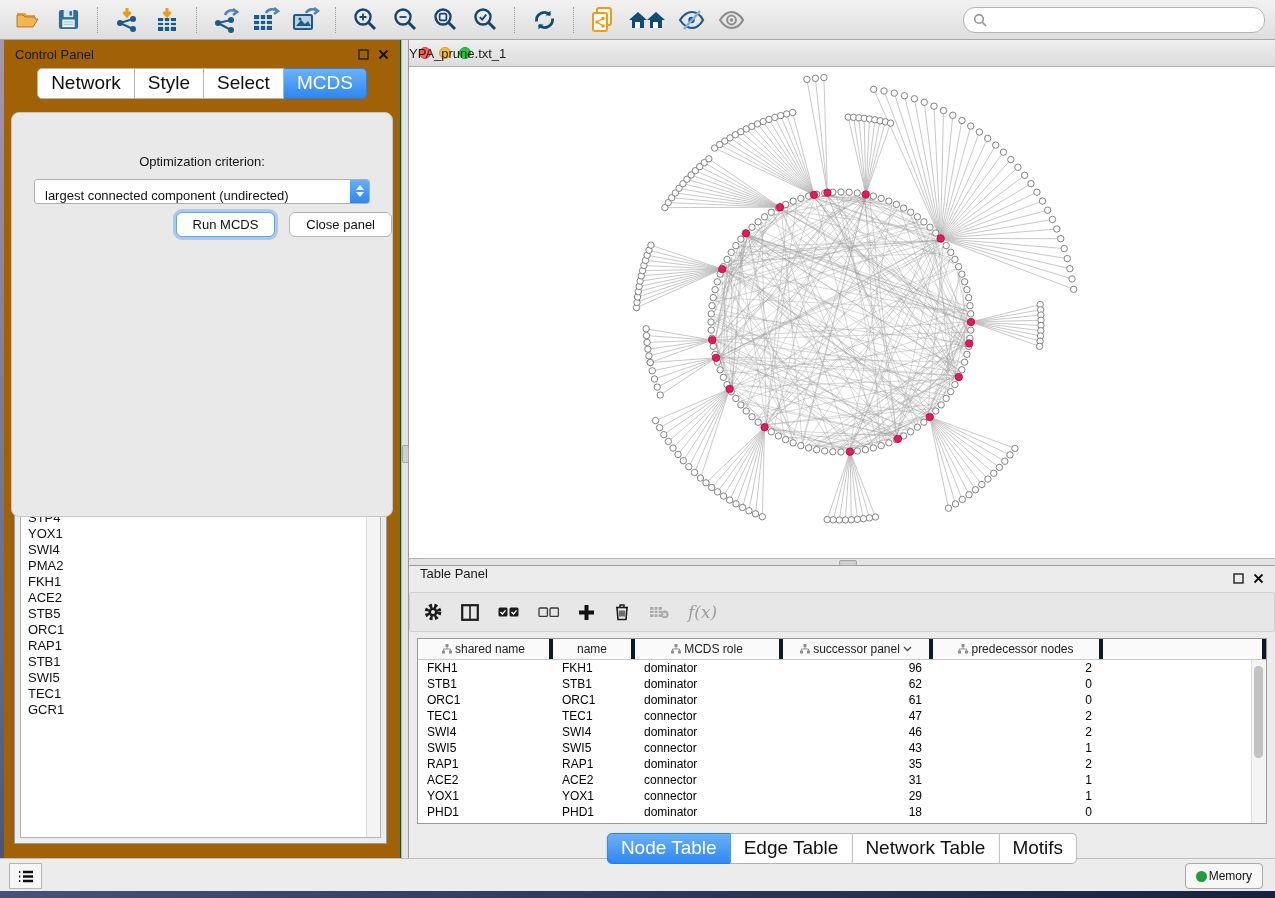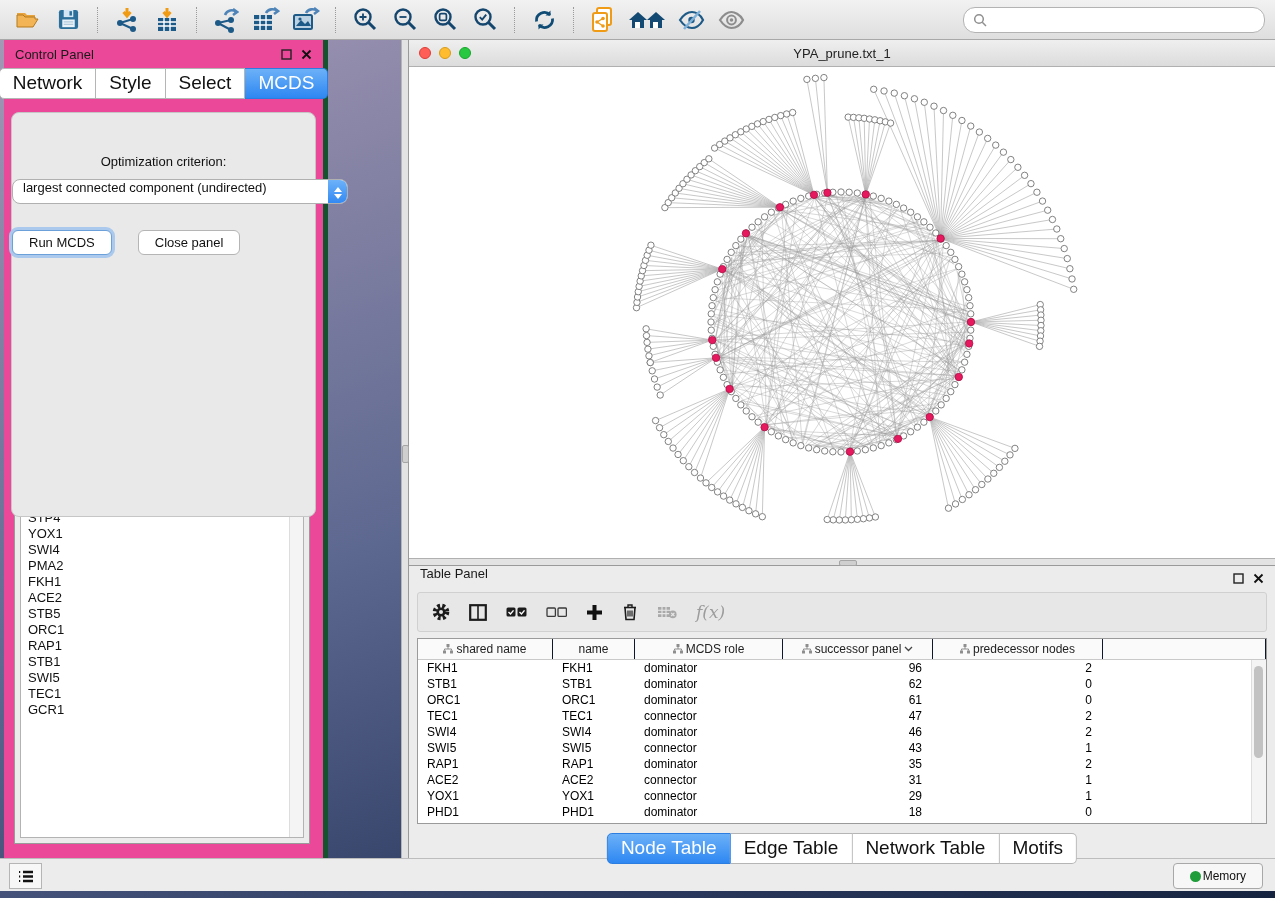--- a/index.html
+++ b/index.html
@@ -11,41 +11,41 @@
   
   .toolbar{position:absolute;top:0;left:0;width:1275px;height:40px;box-sizing:border-box;
     background:linear-gradient(#f2f2f2,#dedede);border-bottom:1px solid #a8a8a8;
     display:flex;align-items:center;padding:0 10px;gap:4px}
   .tbtn{width:36px;height:30px;display:flex;align-items:center;justify-content:center;flex:none}
   .tsep{width:0;height:26px;border-left:1px dotted #9a9a9a;margin:0 7px;flex:none}
   .searchbox{margin-left:auto;width:282px;height:24px;background:#fff;border:1px solid #b3b3b3;
     border-radius:12px;display:flex;align-items:center;padding:0 9px;gap:6px}
   .searchbox input{border:none;outline:none;flex:1;font-size:12px;background:transparent;font-family:inherit}
   
-  .control-panel{position:absolute;left:4px;top:40px;width:324px;height:818px;box-sizing:border-box;
-    background:#ec4899;border-right:5px solid #14532d}
+  .control-panel{position:absolute;left:4px;top:40px;width:397px;height:818px;box-sizing:border-box;
+    background:#a16207;border-right:1px solid #14532d}
   .cp-header{height:28px;display:flex;align-items:center;padding:0 11px;font-size:13px;color:#1a1a1a}
   .win-icons{margin-left:auto;display:flex;gap:9px;align-items:center}
   .seg-tabs{display:flex;justify-content:center;position:relative;z-index:2}
   .seg-tabs .tab{background:#fff;border:1px solid #b5b5b5;border-left:none;padding:3px 13px 4px;
     font-size:19px;color:#111;white-space:nowrap}
   .seg-tabs .tab:first-child{border-left:1px solid #b5b5b5;border-radius:5px 0 0 5px}
   .seg-tabs .tab:last-child{border-radius:0 5px 5px 0}
   .seg-tabs .tab.active{background:linear-gradient(#6cb1f8,#2e87f2);border-color:#2b7de0;color:#fff}
   .cp-content{position:absolute;left:7px;right:7px;top:84px;height:376px;background:#e9e9e9;
     border:1px solid #c6c6c6;border-radius:8px;margin-top:-12px;padding-top:27px;z-index:1}
   .opt-label{text-align:center;font-size:13px;color:#111;margin-top:14px}
   .dropdown{margin:10px auto 0;width:336px;height:25px;background:#fff;border:1px solid #b0b0b0;
-    border-radius:8px;display:flex;align-items:flex-start;box-sizing:border-box;overflow:hidden}
+    border-radius:3px;display:flex;align-items:flex-end;box-sizing:border-box;overflow:hidden}
   .dropdown .dd-text{flex:1;font-size:13px;padding-left:10px;color:#111;white-space:nowrap}
   .dd-stepper{width:19px;height:25px;background:linear-gradient(#6db2f9,#2e86f2);display:flex;
     flex-direction:column;align-items:center;justify-content:center;gap:2px;flex:none}
   .dd-stepper .up{width:0;height:0;border-left:4px solid transparent;border-right:4px solid transparent;border-bottom:5px solid #fff}
   .dd-stepper .dn{width:0;height:0;border-left:4px solid transparent;border-right:4px solid transparent;border-top:5px solid #fff}
-  .btn-row{display:flex;justify-content:flex-start;gap:26px;margin-top:26px}
+  .btn-row{display:flex;justify-content:flex-end;gap:14px;margin-top:8px}
   .pushbtn{background:#fff;border:1px solid #b5b5b5;border-radius:6px;font-size:13px;color:#111;
     padding:4px 16px;font-family:inherit}
   .pushbtn.focused{border-color:#6ca0d8;box-shadow:0 0 0 3px #aac9ec}
   .groupbox{position:absolute;left:10px;right:13px;top:426px;bottom:14px;border:1px solid #9a9a9a;background:#ececec}
   .groupbox .legend{position:absolute;top:-9px;left:8px;background:#ececec;padding:0 4px;font-size:13px;color:#111}
   .mcds-list{position:absolute;left:5px;right:5px;top:8px;bottom:5px;background:#fff;border:1px solid #b3b3b3;
     overflow:hidden;font-size:13px;color:#111}
   .mcds-items{position:absolute;left:0;top:2px;right:14px;bottom:0;padding-left:7px}
   .mcds-item{line-height:16px}
   .mcds-scroll{position:absolute;top:0;right:0;bottom:0;width:13px;background:#f4f4f4;border-left:1px solid #ddd}
@@ -56,48 +56,48 @@
   .v-splitter .grip{left:0px;top:405px;width:5px;height:16px}
   .h-splitter{position:absolute;left:409px;top:558px;width:866px;height:8px;background:#e3e3e3;
     border-top:1px solid #b0b0b0;border-bottom:1px solid #9a9a9a;box-sizing:border-box}
   .h-splitter .grip{left:430px;top:1px;width:16px;height:4px}
   
   .network-window{position:absolute;left:409px;top:40px;width:866px;height:518px;background:#fff}
   .net-titlebar{position:relative;height:26px;background:linear-gradient(#efefef,#dcdcdc);
     border-bottom:1px solid #b0b0b0;display:flex;align-items:center}
   .lights{display:flex;gap:8px;margin-left:10px}
   .light{width:12px;height:12px;border-radius:50%}
-  .net-title{position:absolute;left:0;right:0;text-align:center;font-size:13px;color:#222}
+  .net-title{position:absolute;left:0;right:0;text-align:left;font-size:13px;color:#222}
   .net-canvas{position:absolute;left:0;top:26px;width:866px;height:492px}
   
   .table-panel{position:absolute;left:409px;top:566px;width:866px;height:292px;background:#ececec}
   .tp-header{height:24px;display:flex;padding:0 11px;font-size:13px;color:#1a1a1a}
-  .tp-toolbar{margin:2px 8px 0;height:38px;background:#e7e7e7;border:1px solid #d0d0d0;border-radius:3px;
+  .tp-toolbar{margin:2px 0 0;height:38px;background:#e7e7e7;border:1px solid #d0d0d0;border-radius:3px;
     display:flex;align-items:center;padding:0 6px 0 14px;gap:19px}
   .tp-tool{display:flex;align-items:center;justify-content:center}
   .fx{font-family:"DejaVu Serif",serif;font-style:italic;font-size:17px;color:#9c9c9c}
   .tablewrap{position:absolute;left:8px;right:8px;top:72px;height:184px;background:#fff;border:1px solid #9a9a9a;overflow:hidden}
   .thead{display:flex;height:20px;background:#fafafa;border-bottom:1px solid #c9c9c9}
   .th{display:flex;align-items:center;justify-content:center;gap:3px;font-size:12px;color:#222;
-    border-right:1px solid #0f172a;box-sizing:border-box;white-space:nowrap}
+    border-right:4px solid #0f172a;box-sizing:border-box;white-space:nowrap}
   .trow{display:flex;height:16px;align-items:center;font-size:12px;color:#000}
   .td{box-sizing:border-box;white-space:nowrap;overflow:hidden}
   .td.left{padding-left:9px;text-align:left}
   .td.right{padding-right:11px;text-align:right}
   .c0{width:135px}.c1{width:82px}.c2{width:148px}.c3{width:150px}.c4{width:170px}.cf{flex:1}
   .tbl-scroll{position:absolute;top:21px;right:0;bottom:0;width:14px;background:#f4f4f4;border-left:1px solid #ddd}
   .tbl-thumb{position:absolute;top:6px;left:2px;width:9px;height:92px;background:#c2c2c2;border-radius:5px}
   .tp-tabs{position:absolute;top:267px;left:50%;transform:translateX(-50%);display:flex}
   
   .status-bar{position:absolute;left:0;top:858px;width:1275px;height:33px;box-sizing:border-box;
     background:#ececec;border-top:1px solid #bdbdbd}
   .sb-left{position:absolute;left:9px;top:4px;width:31px;height:24px;background:#f7f7f7;border:1px solid #b5b5b5;
     display:flex;align-items:center;justify-content:center}
   .memory-btn{position:absolute;right:12px;top:4px;height:24px;background:#f7f7f7;border:1px solid #a8a8a8;
-    border-radius:4px;display:flex;align-items:center;gap:2px;padding:0 16px;font-size:12px;color:#111}
+    border-radius:4px;display:flex;align-items:center;gap:2px;padding:0 10px;font-size:12px;color:#111}
   .mem-dot{width:11px;height:11px;border-radius:50%}
 </style>
 </head>
 <body>
 
 <div class="toolbar">
   <div class="tbtn">
     <svg width="26" height="22" viewBox="0 0 26 22">
         <path d="M2 4h8l2 2h8v3H2z" fill="#e8a33d"></path>
         <path d="M2 18V6h6l2 2h10v2h3l-5 8z" fill="#f2b455" stroke="#b57a1e"></path>

